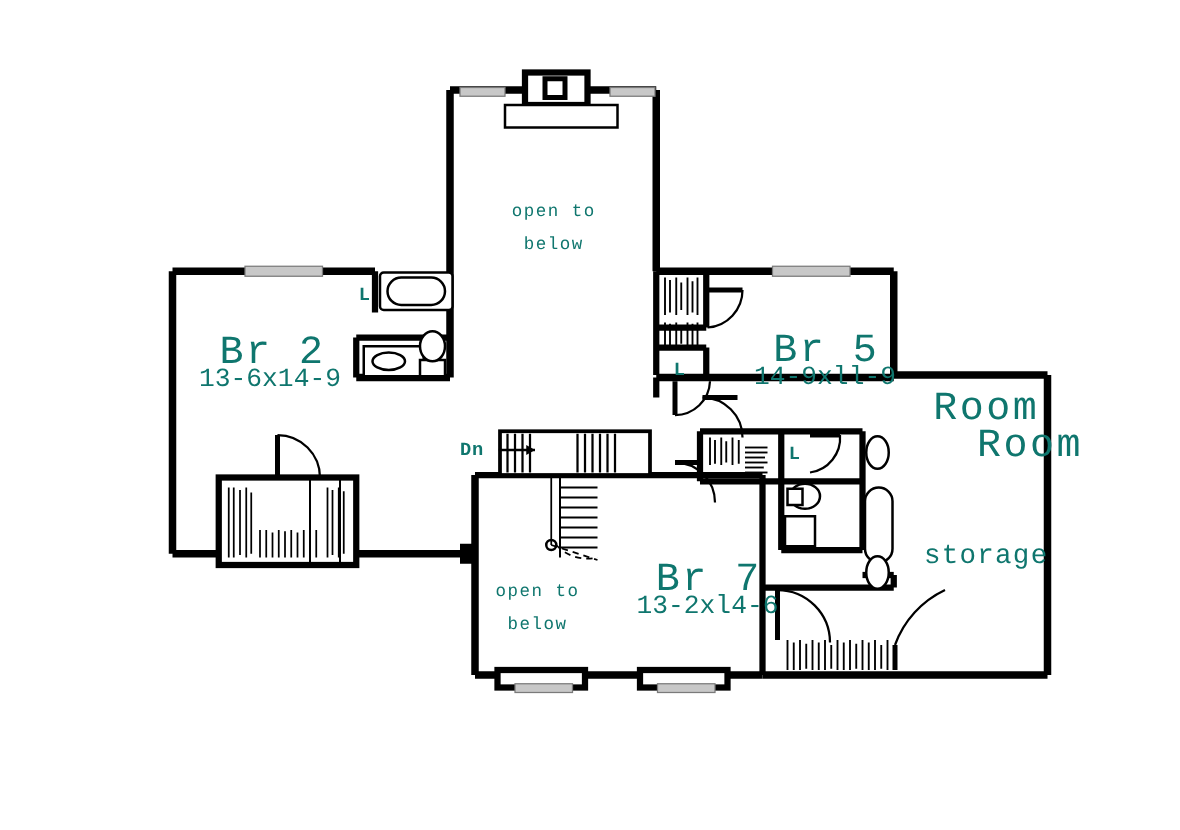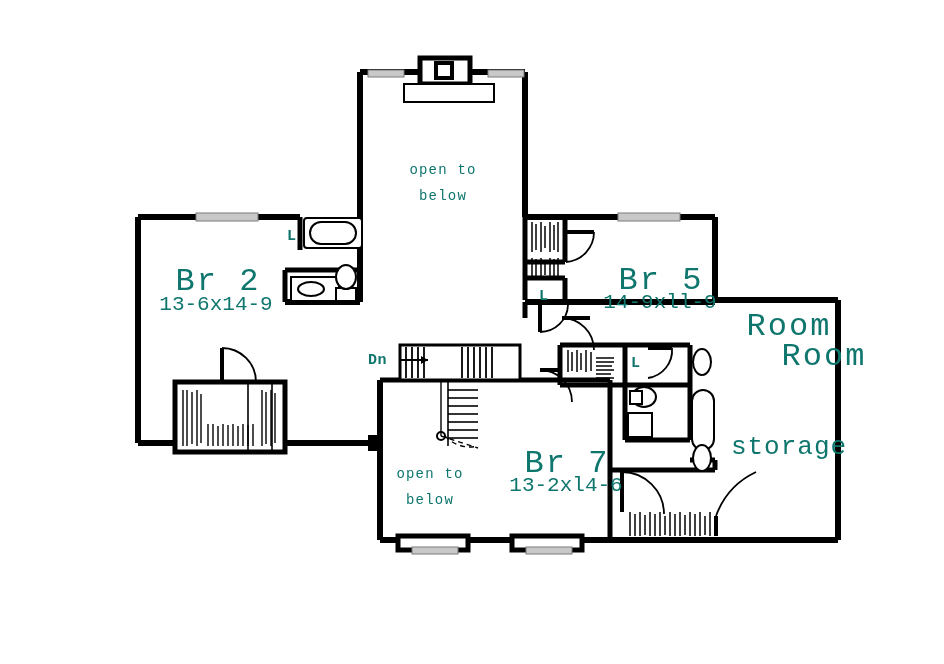--- a/index.html
+++ b/index.html
@@ -330,21 +330,21 @@
 
   <div class="lbl room-name ctr" style="left:661px;top:262px;">Br  5</div>
   <div class="lbl room-dim ctr" style="left:660px;top:291px;">14-9xll-9</div>
 
   <div class="lbl room-name ctr" style="left:567px;top:445px;">Br  7</div>
   <div class="lbl room-dim ctr" style="left:566px;top:474px;">13-2xl4-6</div>
 
   <div class="lbl room-name ctr" style="left:789px;top:308px;">Room</div>
   <div class="lbl room-name ctr" style="left:789px;top:338px;margin-left:35px;">Room</div>
 
-  <div class="lbl room-name ctr" style="left:789px;top:432px;font-size:26px;letter-spacing:1px;">storage</div>
+  <div class="lbl room-name ctr" style="left:789px;top:432px;font-size:22px;letter-spacing:1px;">storage</div>
 
   <div class="lbl note ctr" style="left:443px;top:162px;">open to</div>
   <div class="lbl note ctr" style="left:443px;top:188px;">below</div>
 
   <div class="lbl note ctr" style="left:430px;top:466px;">open to</div>
   <div class="lbl note ctr" style="left:430px;top:492px;">below</div>
 
   <div class="lbl tiny" style="left:368px;top:352px;">Dn</div>
 
   <div class="lbl tiny" style="left:287px;top:228px;">L</div>

